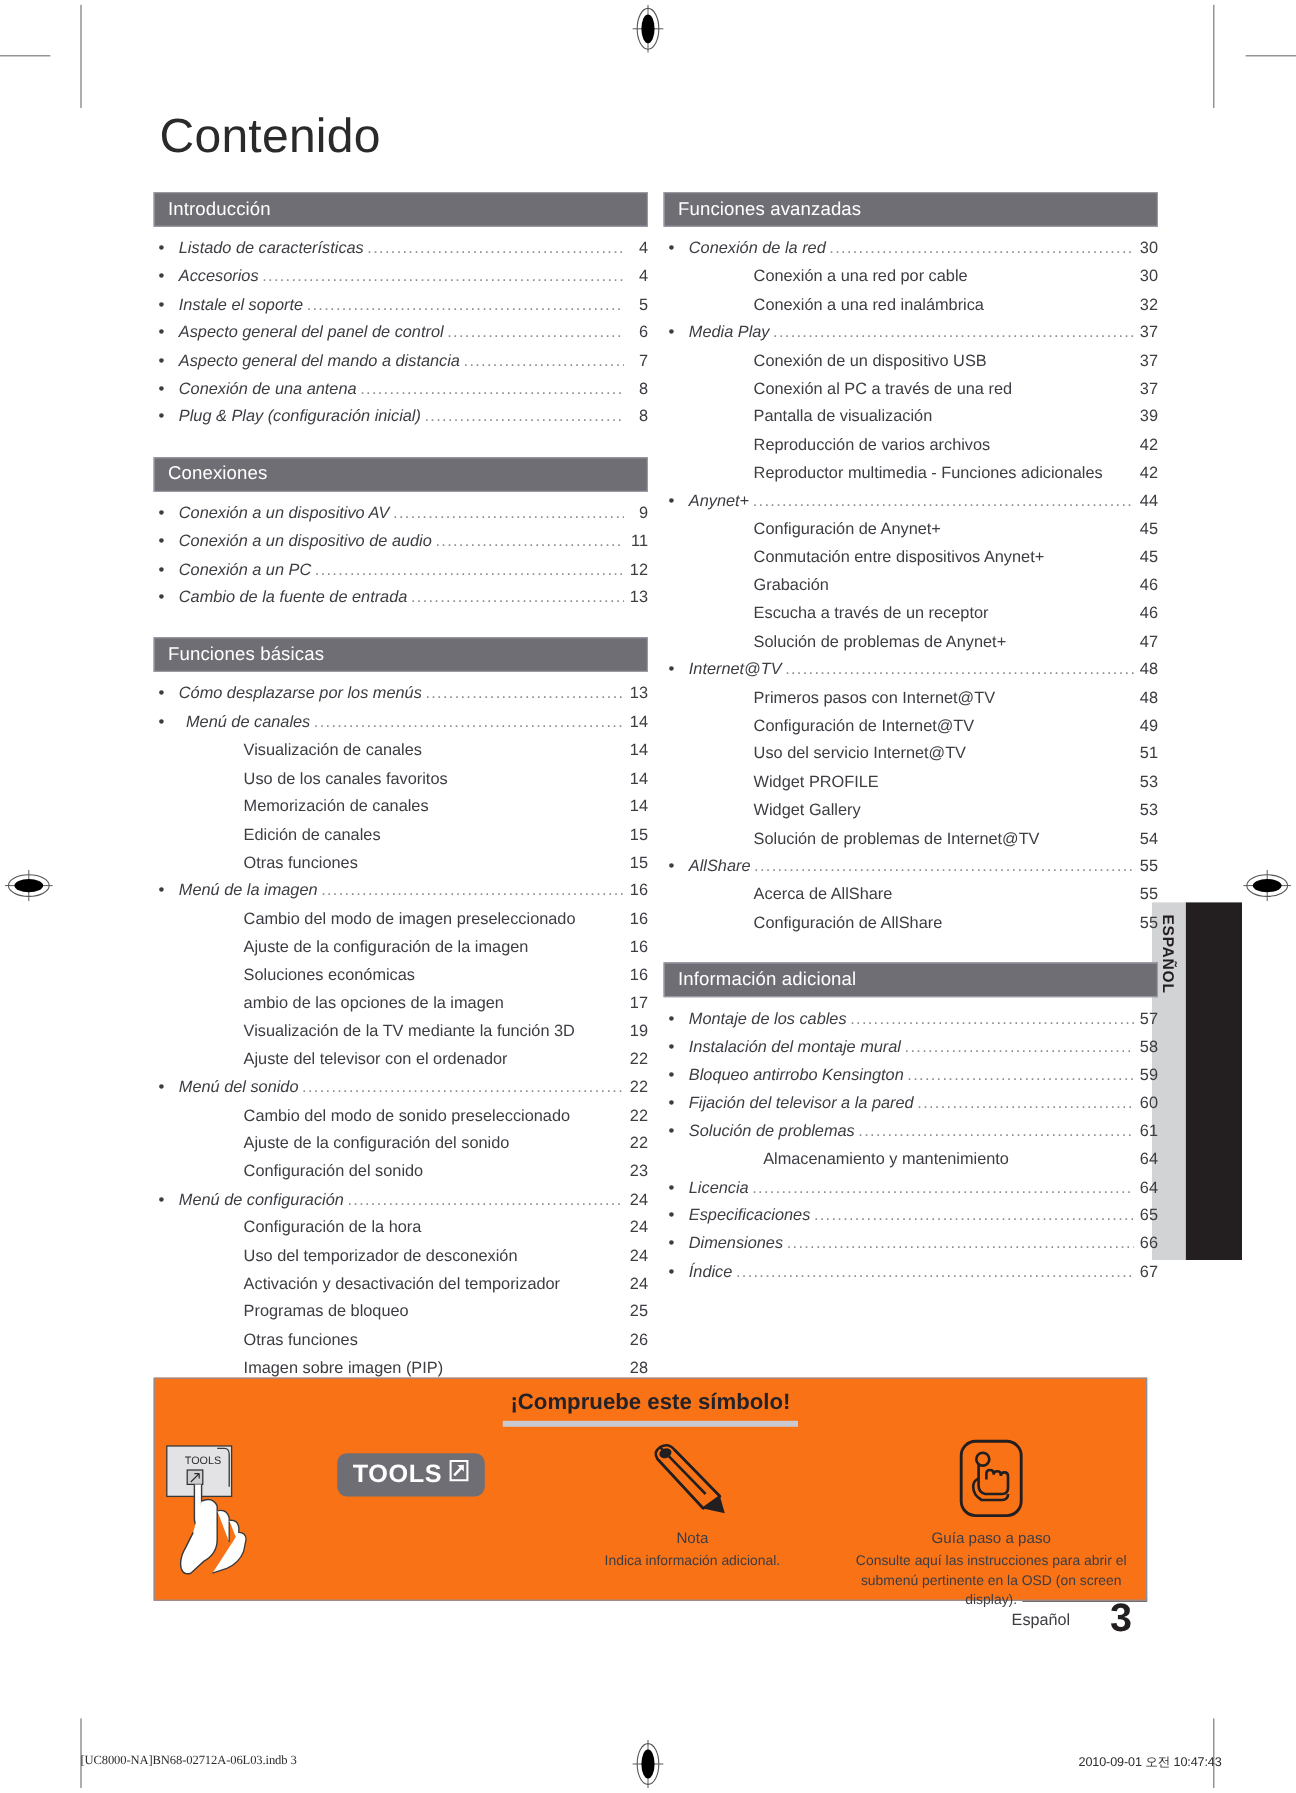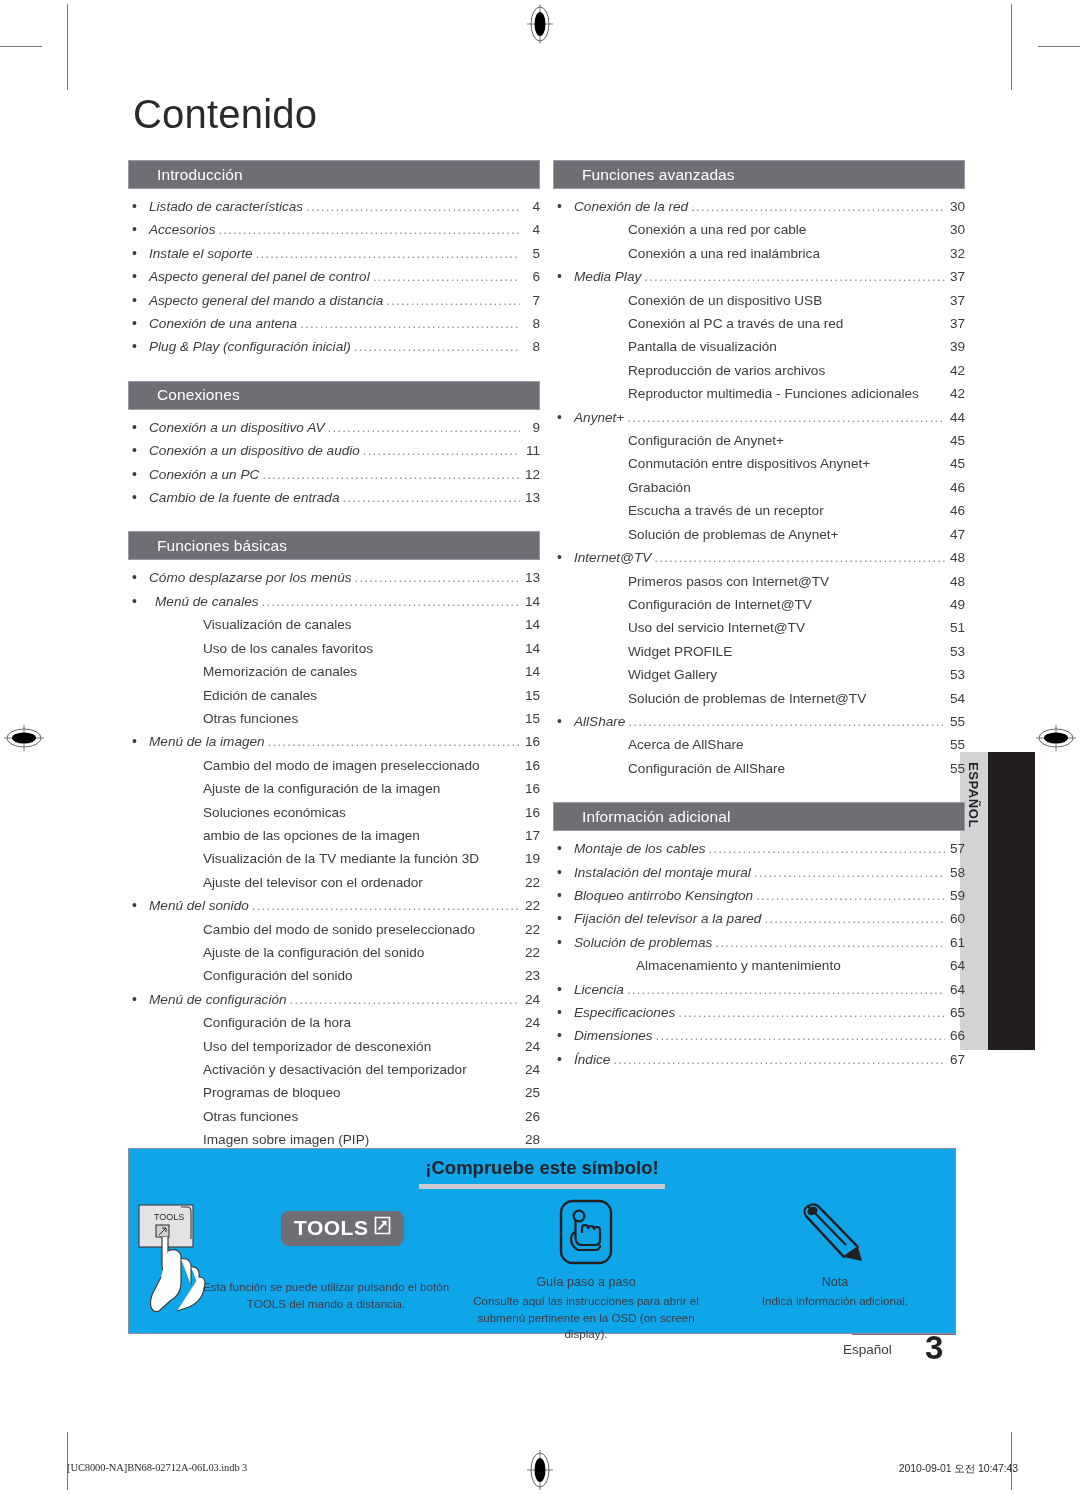--- a/index.html
+++ b/index.html
@@ -36,21 +36,20 @@
     background: #6f6e74;
     border: 1px solid #9b9aa4;
     display: flex; align-items: center;
     padding-left: 11px;
     margin-top: 22px;
   }
   .sec-head:first-child { margin-top: 0; }
   .sec-head-label {
     color: #ffffff; font-size: 15.5px; font-weight: 400;
     letter-spacing: .1px;
-    margin-left: 17px;
   }
 
   
   .entries { padding-top: 6px; }
 
   .row {
     display: flex; align-items: baseline;
     font-size: 13.6px; color: #3c3c42;
     line-height: 23.4px;
     white-space: nowrap;
@@ -108,21 +107,21 @@
     padding-left: 10px;
     font-size: 13px; font-weight: 700; letter-spacing: .6px;
     color: #231f20;
   }
 
   
   .symbol-box {
     position: absolute; left: 128px; top: 1148px;
     width: 828px; height: 186px;
     border: 1px solid #8f8e97;
-    background: #0ea5e9;
+    background: #f97316;
   }
   .symbol-title-wrap {
     position: absolute; left: 0; right: 0; top: 8px;
     text-align: center;
   }
   .symbol-title {
     display: inline-block;
     font-size: 18.5px; font-weight: 700; color: #222228;
     border-bottom: 5px solid #c9c9cf;
     padding: 0 6px 5px 6px;
@@ -744,40 +743,20 @@
             <span class="glyph">
               <svg width="19" height="19" viewBox="0 0 19 19">
                 <path d="M2.5 1.5 H16.5 V17.5 H2.5 Z" fill="none" stroke="#fff" stroke-width="1.7"></path>
                 <path d="M5.5 13.5 L12.5 6.0" stroke="#fff" stroke-width="2"></path>
                 <path d="M13.5 4.7 L13.5 10.2 L8.2 5.0 Z" fill="#fff"></path>
               </svg>
             </span>
           </div>
         </div>
         <div class="sym-label"></div>
-        <div class="sym-desc">Esta función se puede utilizar pulsando el botón TOOLS del mando a distancia.</div>
-      </div>
-
-      <div class="sym-col sym-col-3">
-        <div class="sym-icon-row">
-          <div style="position:absolute; left:50%; top:2px; transform:translateX(-50%);">
-            <svg width="54" height="66" viewBox="0 0 54 66">
-              <rect x="2" y="2" width="50" height="62" rx="12" ry="12" fill="none" stroke="#231f20" stroke-width="2.4"></rect>
-
-              <circle cx="20" cy="17" r="5.4" fill="none" stroke="#231f20" stroke-width="2.2"></circle>
-              <path d="M16.5 21 L16.5 39 Q16.5 45 22 46 L36 46 Q41 46 41 41 L41 31
-                       Q41 28 38 28 Q35 28 35 31
-                       M35 30 Q35 27 32 27 Q29 27 29 30
-                       M29 29 Q29 26 26 26 Q23 26 23 29 L23 34" fill="none" stroke="#231f20" stroke-width="2.2" stroke-linejoin="round"></path>
-              <path d="M16.5 33 Q12 35 12 40 Q12 47 19 51 L36 51 Q41 51 41 46" fill="none" stroke="#231f20" stroke-width="2.2"></path>
-            </svg>
-          </div>
-        </div>
-        <div class="sym-label">Guía paso a paso</div>
-        <div class="sym-desc">Consulte aquí las instrucciones para abrir el submenú pertinente en la OSD (on screen display).</div>
       </div>
 
       <div class="sym-col sym-col-2">
         <div class="sym-icon-row">
           <div style="position:absolute; left:50%; top:2px; transform:translateX(-50%);">
             <svg width="78" height="66" viewBox="0 0 78 66">
               <g fill="none" stroke="#231f20" stroke-width="2.1" stroke-linejoin="round">
                 <path d="M10 17 Q6 11 12 7 Q19 3 24 9 L62 48 L48 58 Z"></path>
                 <path d="M12 7 L50 46"></path>
                 <path d="M10 17 L48 58"></path>
@@ -785,19 +764,38 @@
               </g>
               <ellipse cx="16.5" cy="12" rx="5.2" ry="4" fill="#231f20" transform="rotate(-22 16.5 12)"></ellipse>
               <path d="M62 48 L48 58 L66 62 Z" fill="#231f20"></path>
             </svg>
           </div>
         </div>
         <div class="sym-label">Nota</div>
         <div class="sym-desc">Indica información adicional.</div>
       </div>
 
+      <div class="sym-col sym-col-3">
+        <div class="sym-icon-row">
+          <div style="position:absolute; left:50%; top:2px; transform:translateX(-50%);">
+            <svg width="54" height="66" viewBox="0 0 54 66">
+              <rect x="2" y="2" width="50" height="62" rx="12" ry="12" fill="none" stroke="#231f20" stroke-width="2.4"></rect>
+
+              <circle cx="20" cy="17" r="5.4" fill="none" stroke="#231f20" stroke-width="2.2"></circle>
+              <path d="M16.5 21 L16.5 39 Q16.5 45 22 46 L36 46 Q41 46 41 41 L41 31
+                       Q41 28 38 28 Q35 28 35 31
+                       M35 30 Q35 27 32 27 Q29 27 29 30
+                       M29 29 Q29 26 26 26 Q23 26 23 29 L23 34" fill="none" stroke="#231f20" stroke-width="2.2" stroke-linejoin="round"></path>
+              <path d="M16.5 33 Q12 35 12 40 Q12 47 19 51 L36 51 Q41 51 41 46" fill="none" stroke="#231f20" stroke-width="2.2"></path>
+            </svg>
+          </div>
+        </div>
+        <div class="sym-label">Guía paso a paso</div>
+        <div class="sym-desc">Consulte aquí las instrucciones para abrir el submenú pertinente en la OSD (on screen display).</div>
+      </div>
+
     </div>
   </div>
 
   <div class="foot-left">[UC8000-NA]BN68-02712A-06L03.indb   3</div>
   <div class="foot-right">2010-09-01   오전 10:47:43</div>
 
 </div>
 
 </body></html>

